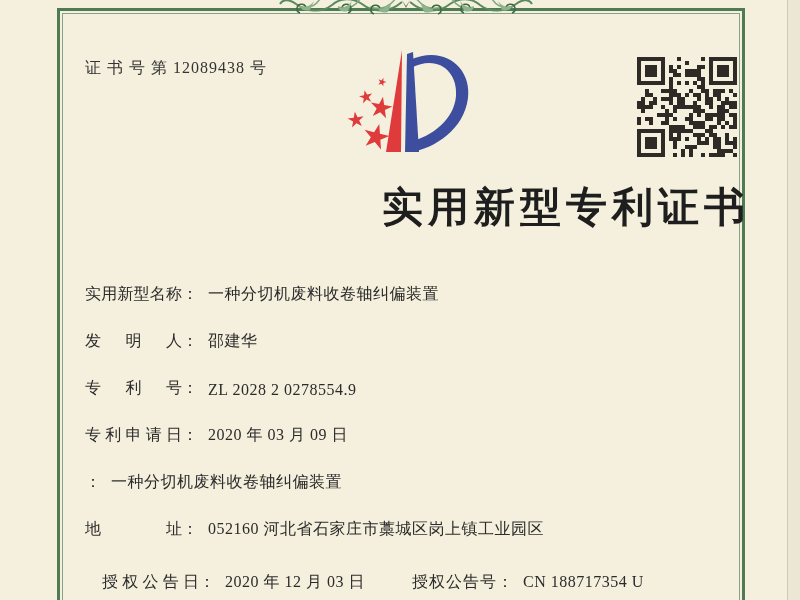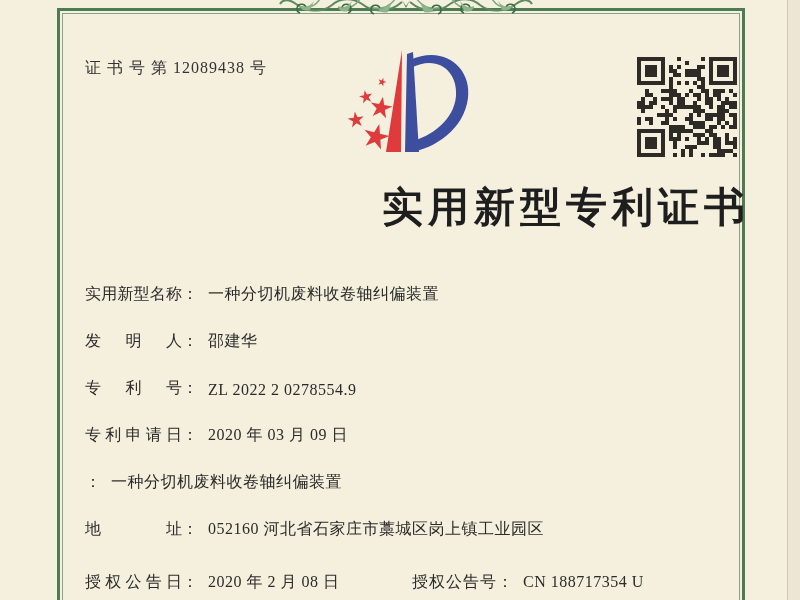--- a/index.html
+++ b/index.html
@@ -52,21 +52,21 @@
     display:inline-block;width:97px;
     text-align:justify;text-align-last:justify;
     flex:none;
   }
   .field-sep{flex:none;margin-right:10px;}
   .field-value{letter-spacing:0.5px;}
   .footer-row{
     position:absolute;left:85px;top:572px;width:640px;
     font-size:16px;white-space:nowrap;
   }
-  .footer-left{position:absolute;left:0;display:flex;align-items:flex-start;}
+  .footer-left{position:absolute;left:17px;display:flex;align-items:flex-start;}
   .footer-right{position:absolute;left:327px;display:flex;align-items:baseline;}
   .footer-right .plain-label{letter-spacing:1px;}
 </style>
 </head>
 <body>
 
 <div class="page" style="--paper: #f5f0dd; --border-green: #4e7b51; --logo-red: #df3a3c; --logo-blue: #3e4e9e; --text: #2b2b2b;">
 
   <div class="edge-strip"></div>
 
@@ -437,21 +437,21 @@
         <span class="field-value">一种分切机废料收卷轴纠偏装置</span>
     </div>
     <div class="field-row">
       <span class="field-label">发明人</span>
         <span class="field-sep">：</span>
         <span class="field-value">邵建华</span>
     </div>
     <div class="field-row">
       <span class="field-label">专利号</span>
         <span class="field-sep">：</span>
-        <span class="field-value">ZL 2022 2 0278554.9</span>
+        <span class="field-value">ZL 2028 2 0278554.9</span>
     </div>
     <div class="field-row">
       <span class="field-label">专利申请日</span>
         <span class="field-sep">：</span>
         <span class="field-value">2020 年 03 月 09 日</span>
     </div>
     <div class="field-row">
         <span class="field-sep">：</span>
         <span class="field-value">一种分切机废料收卷轴纠偏装置</span>
     </div>
@@ -459,21 +459,21 @@
       <span class="field-label">地址</span>
         <span class="field-sep">：</span>
         <span class="field-value">052160  河北省石家庄市藁城区岗上镇工业园区</span>
     </div>
   </div>
 
   <div class="footer-row">
     <div class="footer-left">
       <span class="field-label">授权公告日</span>
         <span class="field-sep">：</span>
-        <span class="field-value">2020 年 2 月 08 日</span>
+        <span class="field-value">2020 年 12 月 03 日</span>
     </div>
     <div class="footer-right">
       <span class="plain-label">授权公告号</span>
         <span class="field-sep">：</span>
         <span class="field-value">CN 188717354 U</span>
     </div>
   </div>
 
 </div>
 

